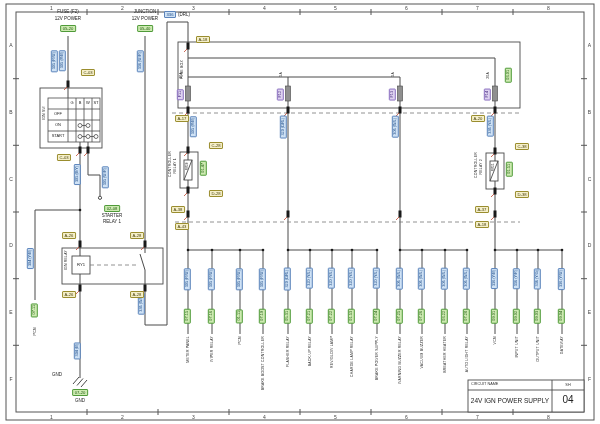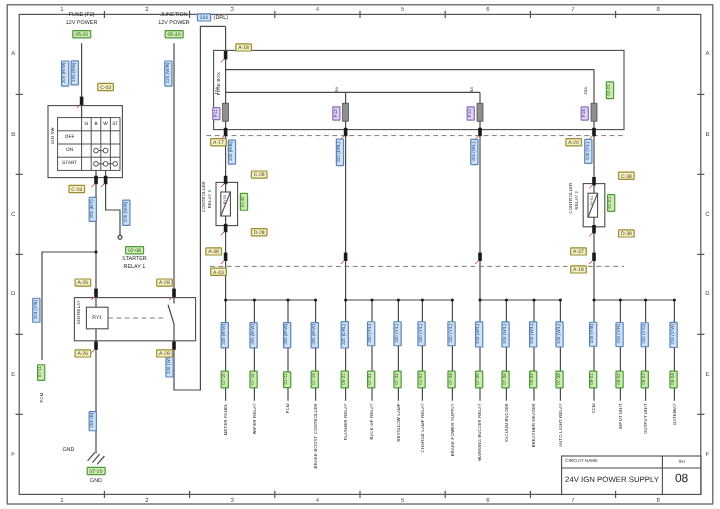--- a/index.html
+++ b/index.html
@@ -297,21 +297,21 @@
   <span class="vtext" style="left:492px;top:163px;font-size:3px">RY51</span>
   <span class="vtag green" style="left:506px;top:162px">01-51</span>
   <span class="tag yellow ctr" style="left:522px;top:143px">C-38</span>
   <span class="tag yellow ctr" style="left:522px;top:191px">D-38</span>
   <span class="tag yellow ctr" style="left:482px;top:206px">A-37</span>
   <span class="tag yellow ctr" style="left:482px;top:221px">A-18</span>
 
   <span class="tb-small" style="left:471px;top:382px">CIRCUIT NAME</span>
   <span class="tb-name ctr" style="left:510px;top:397px">24V IGN POWER SUPPLY</span>
   <span class="tb-small ctr" style="left:568px;top:382.5px">SH</span>
-  <span class="tb-sheet ctr" style="left:568px;top:394px">08</span>
+  <span class="tb-sheet ctr" style="left:568px;top:394px">04</span>
 
 <span class="grid-num" style="left: 51.5px; top: 7.5px;">1</span>
     <span class="grid-num" style="left: 51.5px; top: 416.5px;">1</span>
     <span class="grid-num" style="left: 122.5px; top: 7.5px;">2</span>
     <span class="grid-num" style="left: 122.5px; top: 416.5px;">2</span>
     <span class="grid-num" style="left: 193.5px; top: 7.5px;">3</span>
     <span class="grid-num" style="left: 193.5px; top: 416.5px;">3</span>
     <span class="grid-num" style="left: 264.5px; top: 7.5px;">4</span>
     <span class="grid-num" style="left: 264.5px; top: 416.5px;">4</span>
     <span class="grid-num" style="left: 335.5px; top: 7.5px;">5</span>

